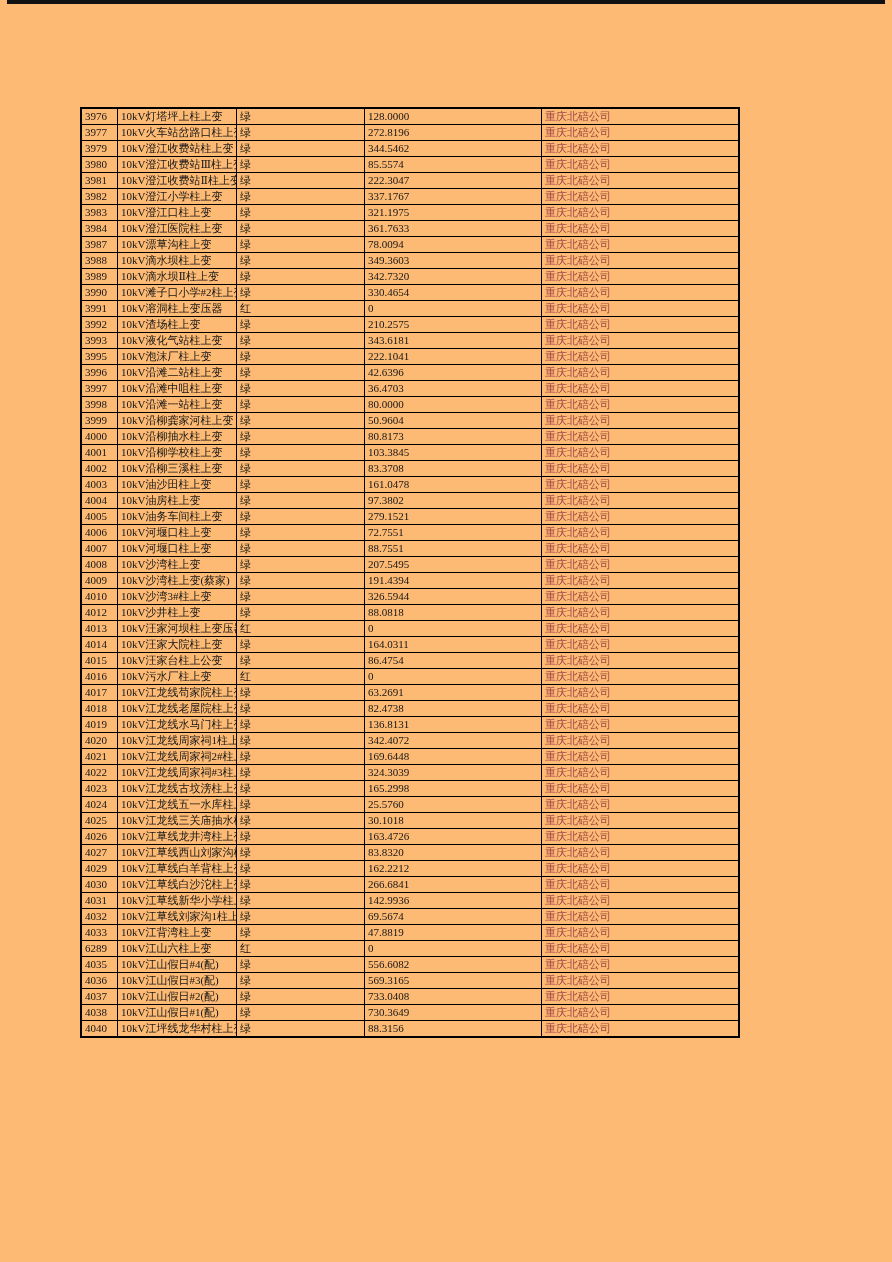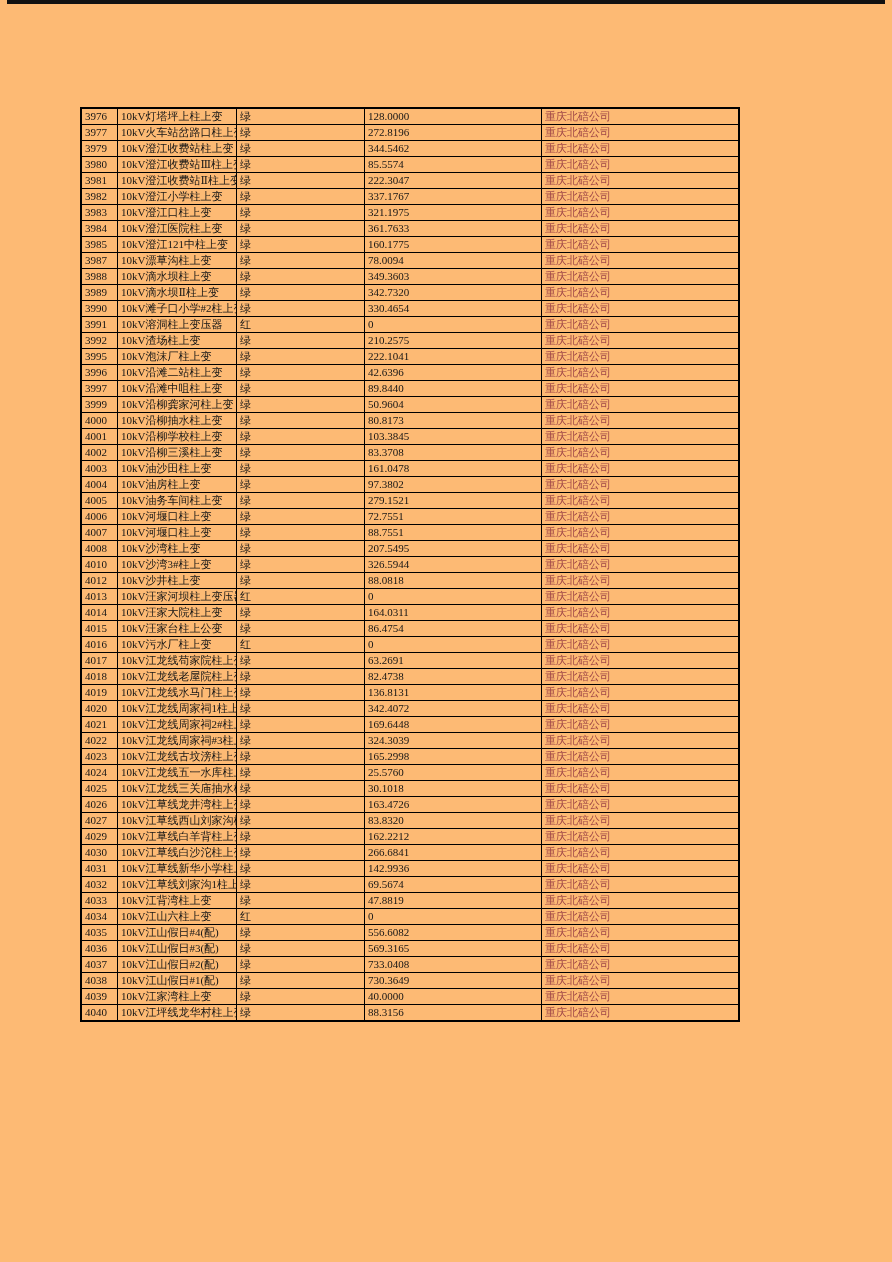--- a/index.html
+++ b/index.html
@@ -110,27 +110,20 @@
             <td class="c4"><span>重庆北碚公司</span></td>
           </tr>
           <tr>
             <td class="c0"><span>3984</span></td>
             <td class="c1"><span>10kV澄江医院柱上变</span></td>
             <td class="c2"><span>绿</span></td>
             <td class="c3"><span>361.7633</span></td>
             <td class="c4"><span>重庆北碚公司</span></td>
           </tr>
           <tr>
-            <td class="c0"><span>3985</span></td>
-            <td class="c1"><span>10kV澄江121中柱上变</span></td>
-            <td class="c2"><span>绿</span></td>
-            <td class="c3"><span>160.1775</span></td>
-            <td class="c4"><span>重庆北碚公司</span></td>
-          </tr>
-          <tr>
             <td class="c0"><span>3987</span></td>
             <td class="c1"><span>10kV漂草沟柱上变</span></td>
             <td class="c2"><span>绿</span></td>
             <td class="c3"><span>78.0094</span></td>
             <td class="c4"><span>重庆北碚公司</span></td>
           </tr>
           <tr>
             <td class="c0"><span>3988</span></td>
             <td class="c1"><span>10kV滴水坝柱上变</span></td>
             <td class="c2"><span>绿</span></td>
@@ -159,38 +152,52 @@
             <td class="c4"><span>重庆北碚公司</span></td>
           </tr>
           <tr>
             <td class="c0"><span>3992</span></td>
             <td class="c1"><span>10kV渣场柱上变</span></td>
             <td class="c2"><span>绿</span></td>
             <td class="c3"><span>210.2575</span></td>
             <td class="c4"><span>重庆北碚公司</span></td>
           </tr>
           <tr>
+            <td class="c0"><span>3993</span></td>
+            <td class="c1"><span>10kV液化气站柱上变</span></td>
+            <td class="c2"><span>绿</span></td>
+            <td class="c3"><span>343.6181</span></td>
+            <td class="c4"><span>重庆北碚公司</span></td>
+          </tr>
+          <tr>
             <td class="c0"><span>3995</span></td>
             <td class="c1"><span>10kV泡沫厂柱上变</span></td>
             <td class="c2"><span>绿</span></td>
             <td class="c3"><span>222.1041</span></td>
             <td class="c4"><span>重庆北碚公司</span></td>
           </tr>
           <tr>
             <td class="c0"><span>3996</span></td>
             <td class="c1"><span>10kV沿滩二站柱上变</span></td>
             <td class="c2"><span>绿</span></td>
             <td class="c3"><span>42.6396</span></td>
             <td class="c4"><span>重庆北碚公司</span></td>
           </tr>
           <tr>
             <td class="c0"><span>3997</span></td>
             <td class="c1"><span>10kV沿滩中咀柱上变</span></td>
             <td class="c2"><span>绿</span></td>
-            <td class="c3"><span>89.8440</span></td>
+            <td class="c3"><span>36.4703</span></td>
+            <td class="c4"><span>重庆北碚公司</span></td>
+          </tr>
+          <tr>
+            <td class="c0"><span>3998</span></td>
+            <td class="c1"><span>10kV沿滩一站柱上变</span></td>
+            <td class="c2"><span>绿</span></td>
+            <td class="c3"><span>80.0000</span></td>
             <td class="c4"><span>重庆北碚公司</span></td>
           </tr>
           <tr>
             <td class="c0"><span>3999</span></td>
             <td class="c1"><span>10kV沿柳龚家河柱上变</span></td>
             <td class="c2"><span>绿</span></td>
             <td class="c3"><span>50.9604</span></td>
             <td class="c4"><span>重庆北碚公司</span></td>
           </tr>
           <tr>
@@ -247,20 +254,27 @@
             <td class="c1"><span>10kV河堰口柱上变</span></td>
             <td class="c2"><span>绿</span></td>
             <td class="c3"><span>88.7551</span></td>
             <td class="c4"><span>重庆北碚公司</span></td>
           </tr>
           <tr>
             <td class="c0"><span>4008</span></td>
             <td class="c1"><span>10kV沙湾柱上变</span></td>
             <td class="c2"><span>绿</span></td>
             <td class="c3"><span>207.5495</span></td>
+            <td class="c4"><span>重庆北碚公司</span></td>
+          </tr>
+          <tr>
+            <td class="c0"><span>4009</span></td>
+            <td class="c1"><span>10kV沙湾柱上变(蔡家)</span></td>
+            <td class="c2"><span>绿</span></td>
+            <td class="c3"><span>191.4394</span></td>
             <td class="c4"><span>重庆北碚公司</span></td>
           </tr>
           <tr>
             <td class="c0"><span>4010</span></td>
             <td class="c1"><span>10kV沙湾3#柱上变</span></td>
             <td class="c2"><span>绿</span></td>
             <td class="c3"><span>326.5944</span></td>
             <td class="c4"><span>重庆北碚公司</span></td>
           </tr>
           <tr>
@@ -404,21 +418,21 @@
             <td class="c4"><span>重庆北碚公司</span></td>
           </tr>
           <tr>
             <td class="c0"><span>4033</span></td>
             <td class="c1"><span>10kV江背湾柱上变</span></td>
             <td class="c2"><span>绿</span></td>
             <td class="c3"><span>47.8819</span></td>
             <td class="c4"><span>重庆北碚公司</span></td>
           </tr>
           <tr>
-            <td class="c0"><span>4034</span></td>
+            <td class="c0"><span>6289</span></td>
             <td class="c1"><span>10kV江山六柱上变</span></td>
             <td class="c2"><span>红</span></td>
             <td class="c3"><span>0</span></td>
             <td class="c4"><span>重庆北碚公司</span></td>
           </tr>
           <tr>
             <td class="c0"><span>4035</span></td>
             <td class="c1"><span>10kV江山假日#4(配)</span></td>
             <td class="c2"><span>绿</span></td>
             <td class="c3"><span>556.6082</span></td>
@@ -436,27 +450,20 @@
             <td class="c1"><span>10kV江山假日#2(配)</span></td>
             <td class="c2"><span>绿</span></td>
             <td class="c3"><span>733.0408</span></td>
             <td class="c4"><span>重庆北碚公司</span></td>
           </tr>
           <tr>
             <td class="c0"><span>4038</span></td>
             <td class="c1"><span>10kV江山假日#1(配)</span></td>
             <td class="c2"><span>绿</span></td>
             <td class="c3"><span>730.3649</span></td>
-            <td class="c4"><span>重庆北碚公司</span></td>
-          </tr>
-          <tr>
-            <td class="c0"><span>4039</span></td>
-            <td class="c1"><span>10kV江家湾柱上变</span></td>
-            <td class="c2"><span>绿</span></td>
-            <td class="c3"><span>40.0000</span></td>
             <td class="c4"><span>重庆北碚公司</span></td>
           </tr>
           <tr>
             <td class="c0"><span>4040</span></td>
             <td class="c1"><span>10kV江坪线龙华村柱上变</span></td>
             <td class="c2"><span>绿</span></td>
             <td class="c3"><span>88.3156</span></td>
             <td class="c4"><span>重庆北碚公司</span></td>
           </tr>
         </tbody>

